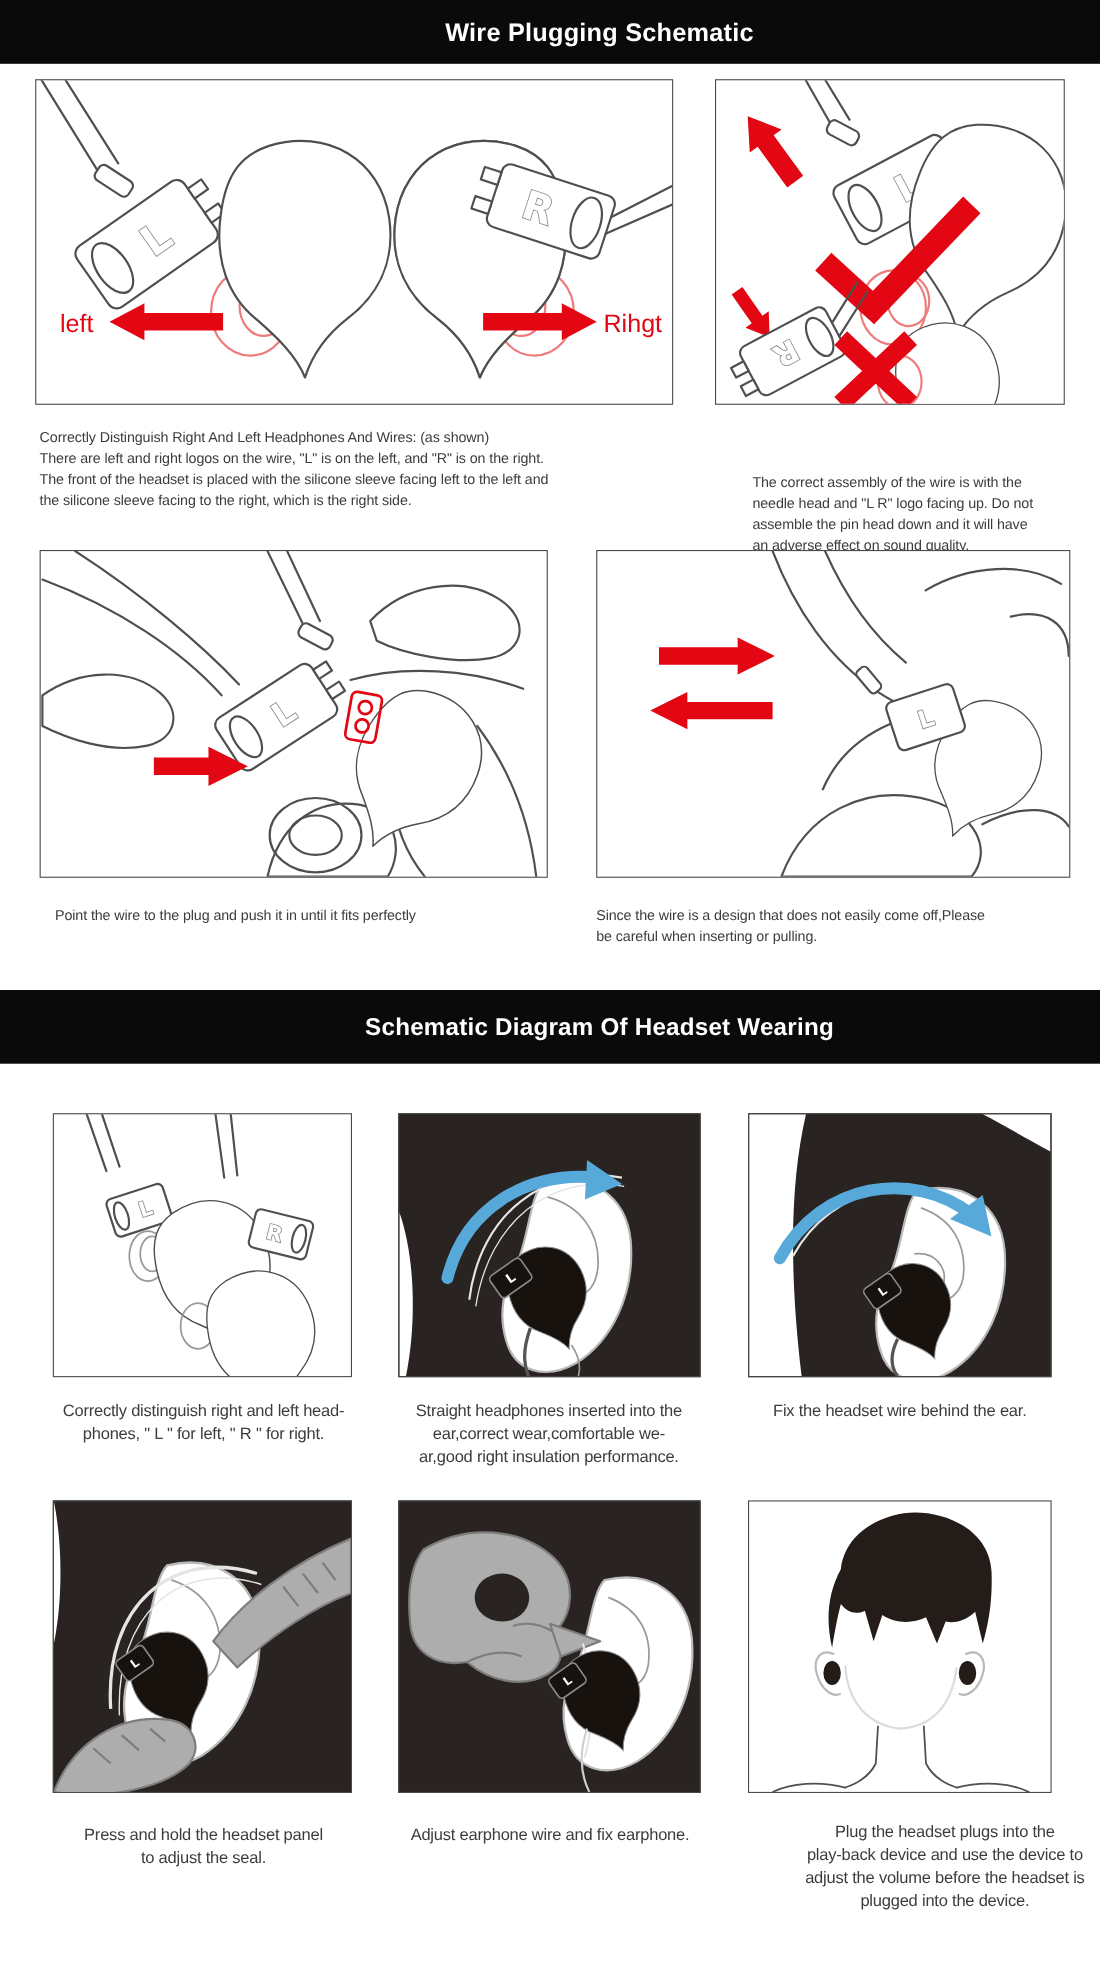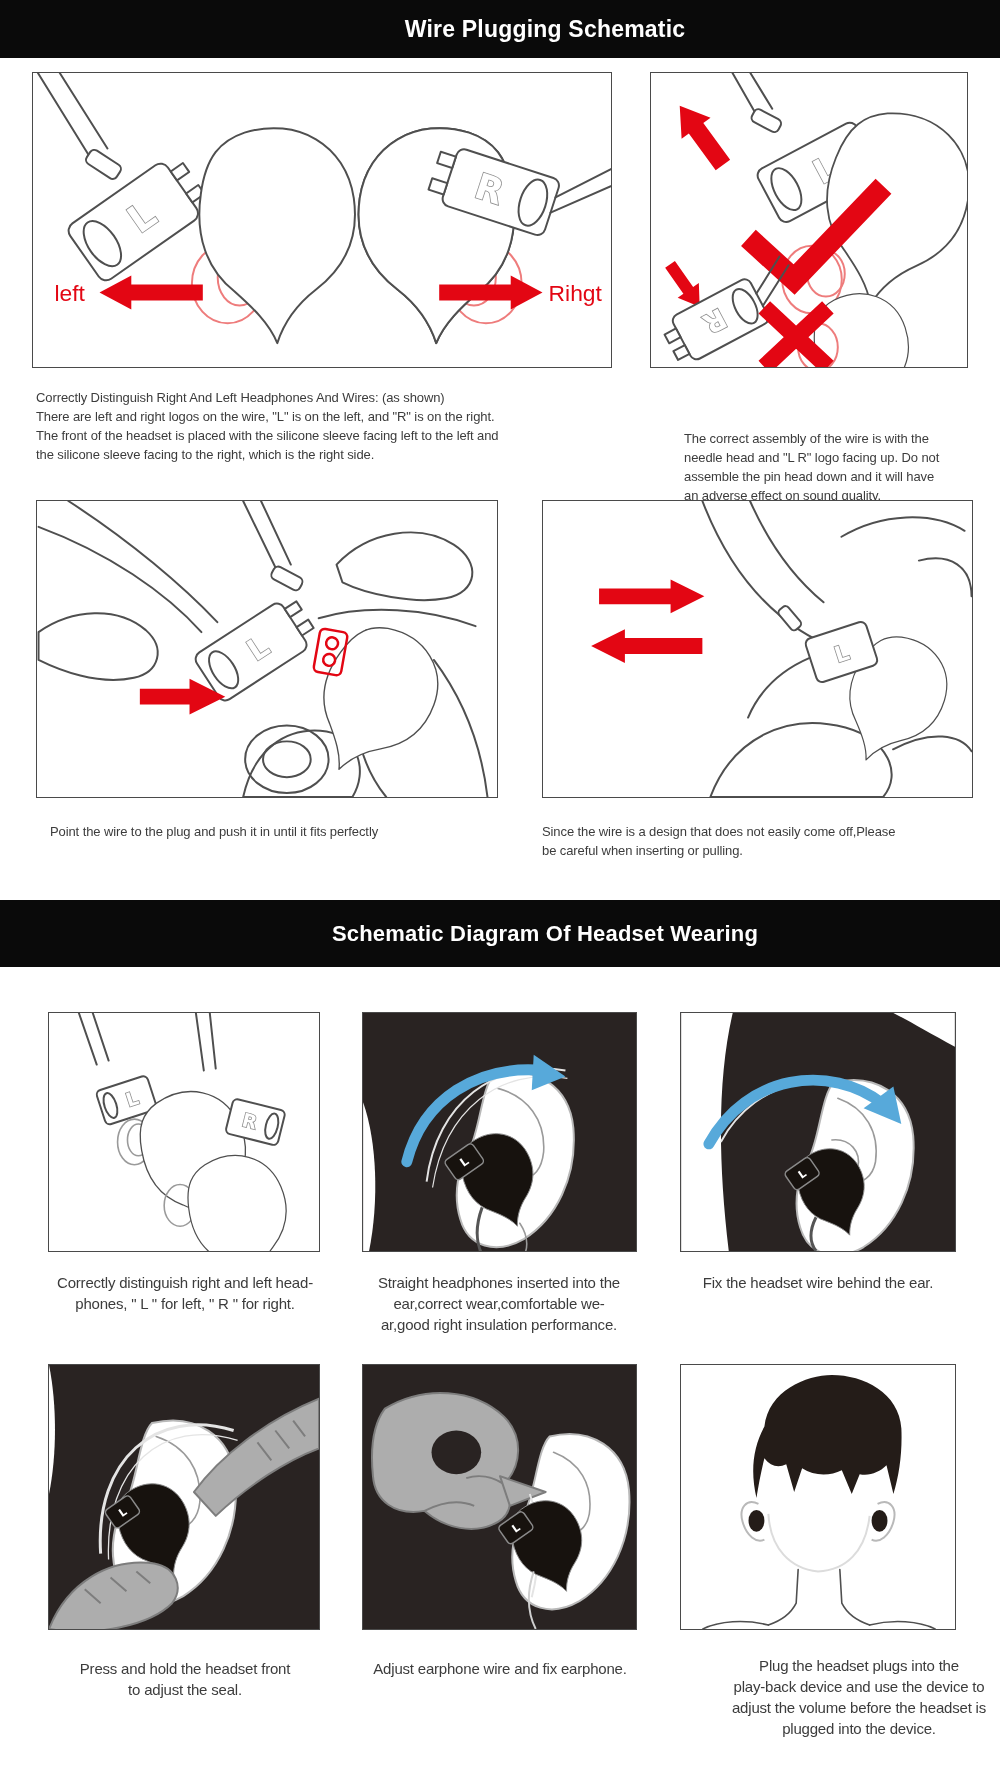--- a/index.html
+++ b/index.html
@@ -317,21 +317,21 @@
       </g>
       <g>
         <path class="ln" style="stroke-width:1.6" d="M118,206 L116,240 C110,252 100,258 88,262"></path>
         <path class="ln" style="stroke-width:1.6" d="M160,206 L162,240 C168,252 178,258 190,262"></path>
         <path class="ln" style="stroke-width:1.6" d="M88,262 C64,256 38,258 22,266"></path>
         <path class="ln" style="stroke-width:1.6" d="M190,262 C214,256 240,258 256,266"></path>
       </g>
     </svg>
   </div>
 
-  <div class="cap cap-sm" style="left:56px;top:1658px;width:258px;">Press and hold the headset front
+  <div class="cap cap-sm" style="left:56px;top:1658px;width:258px;">Press and hold the headset panel
 to adjust the seal.</div>
   <div class="cap cap-sm" style="left:370px;top:1658px;width:260px;">Adjust earphone wire and fix earphone.</div>
   <div class="cap cap-sm" style="left:728px;top:1655px;width:262px;">Plug the headset plugs into the
 play-back device and use the device to
 adjust the volume before the headset is
 plugged into the device.</div>
 
 </div>
 
 </body></html>

